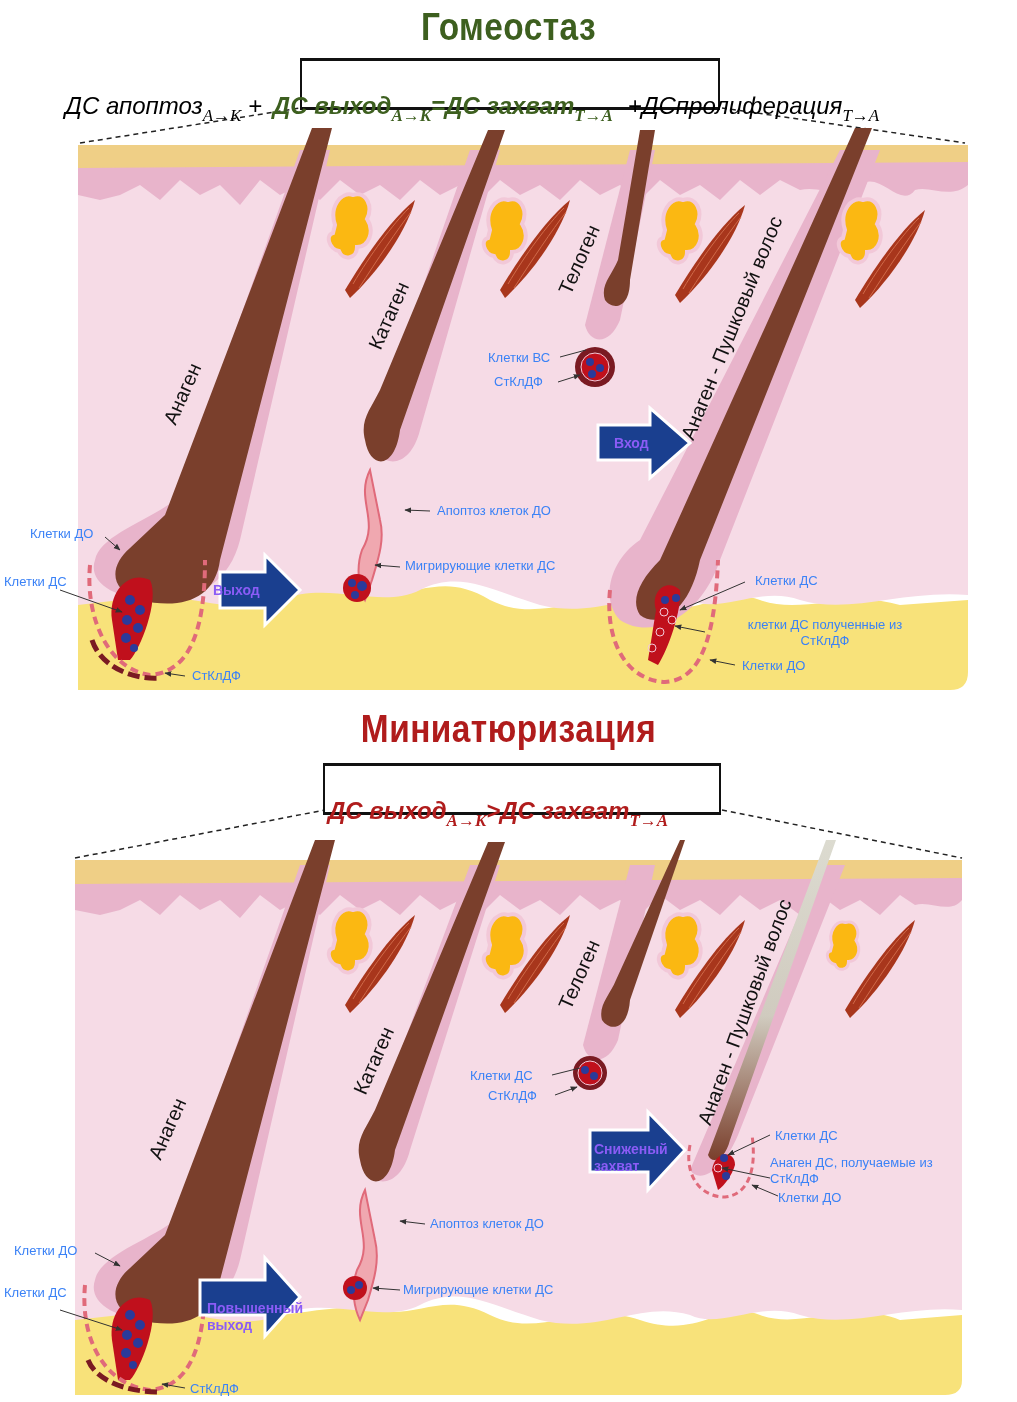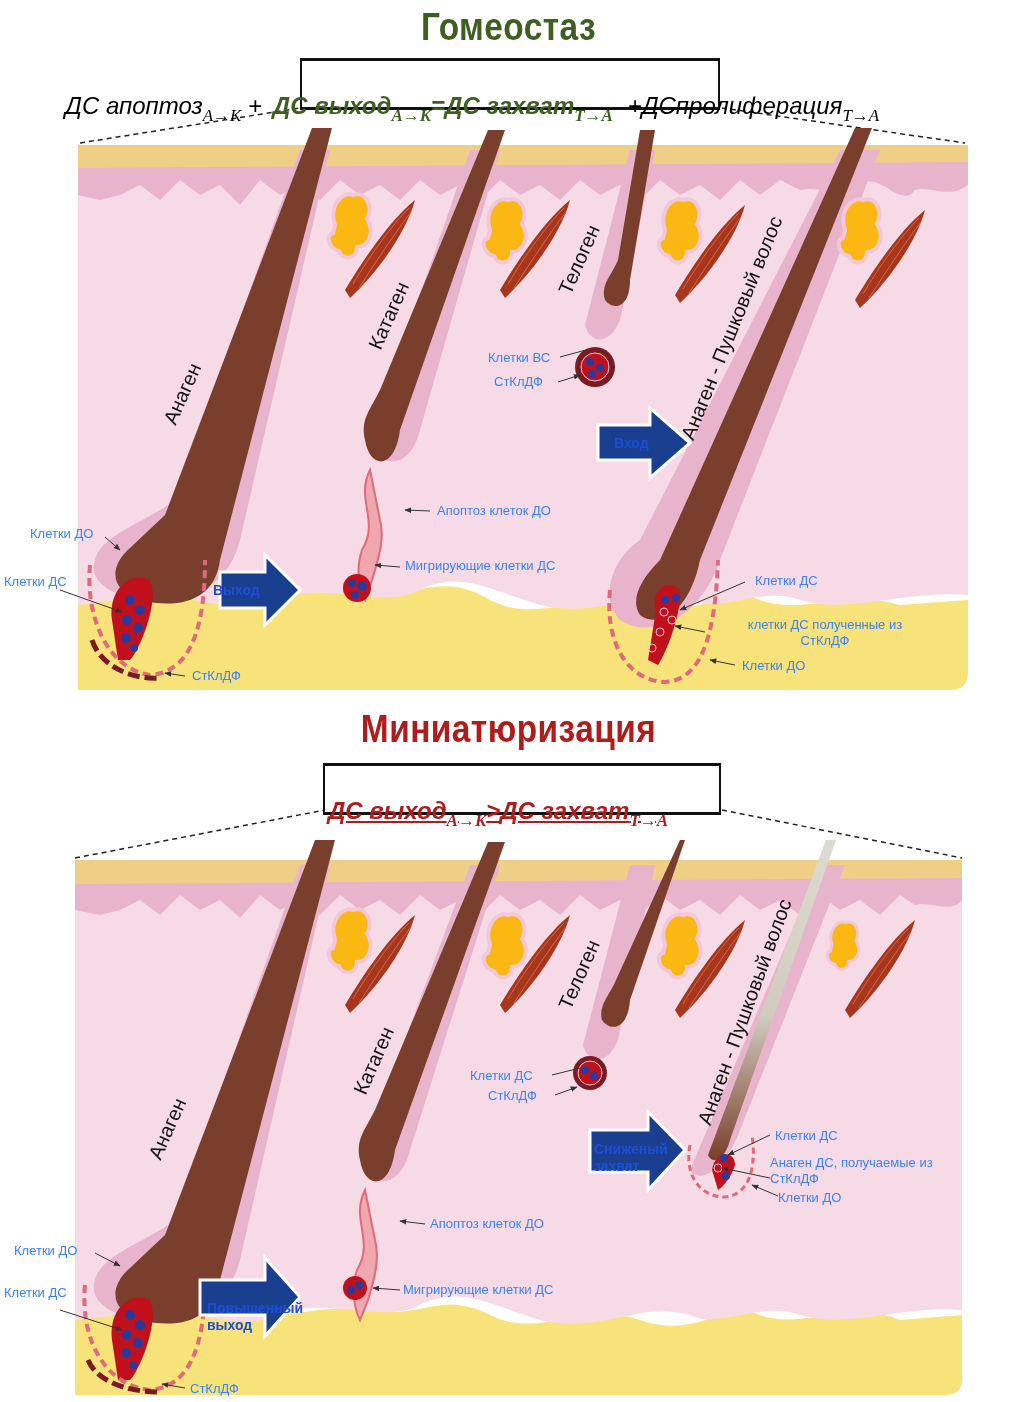--- a/index.html
+++ b/index.html
@@ -9,21 +9,21 @@
            font-weight:bold; font-size:38px; letter-spacing:0.5px;
            transform:scaleX(0.88); transform-origin:center; }
   .eq { position:absolute; font-style:italic; font-size:24px; white-space:nowrap;
         font-family:"Liberation Sans", sans-serif;margin-top:24px; }
   .eq sub { font-family:"Liberation Serif", serif; font-size:17px; vertical-align:-7px; }
   .eqbox { position:absolute; border-top:3px solid #111; border-bottom:3px solid #111; }
   .eqbox:before, .eqbox:after { content:""; position:absolute; top:-3px; bottom:-3px; width:2px; background:#111; }
   .eqbox:before { left:0; } .eqbox:after { right:0; }
   .lbl { position:absolute; font-size:13px; color:#3b82f6; white-space:nowrap; }
   .vlbl { position:absolute; font-size:20px; color:#111; white-space:nowrap; transform-origin:left bottom; }
-  .arrowlbl { position:absolute; color:#1d4ed8; font-weight:bold; font-size:14px; line-height:17px; }
+  .arrowlbl { position:absolute; color:#8b5cf6; font-weight:bold; font-size:14px; line-height:17px; }
   svg { position:absolute; left:0; top:0; }
 </style>
 </head>
 <body>
 
 <svg width="1017" height="1402" viewBox="0 0 1017 1402">
   <defs>
     <marker id="ah" viewBox="0 0 10 10" refX="9" refY="5" markerWidth="7" markerHeight="7" orient="auto">
       <path d="M0,1 L10,5 L0,9 z" fill="#333"></path>
     </marker>
@@ -230,21 +230,21 @@
 <div class="lbl" style="left:405px; top:558px;">Мигрирующие клетки ДС</div>
 <div class="lbl" style="left:488px; top:350px;">Клетки ВС</div>
 <div class="lbl" style="left:494px; top:374px;">СтКлДФ</div>
 <div class="lbl" style="left:755px; top:573px;">Клетки ДС</div>
 <div class="lbl" style="left:740px; top:617px; white-space:normal; width:170px; line-height:16px;text-align:center;">клетки ДС полученные из СтКлДФ</div>
 <div class="lbl" style="left:742px; top:658px;">Клетки ДО</div>
 
 <div class="title" style="top:708px; color:#b01c1c;">Миниатюризация</div>
 
 <div class="eqbox" style="left:323px; top:763px; width:398px; height:46px;"></div>
-<div class="eq" style="left:328px; top:773px; color:#b01c1c; font-weight:bold;text-decoration:underline;">
+<div class="eq" style="left:328px; top:773px; color:#b01c1c; font-weight:bold;">
   <span>ДС выход</span><sub>A→K</sub><span>&gt;</span><span>ДС захват</span><sub>T→A</sub>
 </div>
 
 <div class="vlbl" style="left:165px; top:1140px; transform:rotate(-66deg);">Анаген</div>
 <div class="vlbl" style="left:370px; top:1075px; transform:rotate(-66deg);">Катаген</div>
 <div class="vlbl" style="left:575px; top:990px; transform:rotate(-66deg);">Телоген</div>
 <div class="vlbl" style="left:715px; top:1105px; transform:rotate(-70deg);">Анаген - Пушковый волос</div>
 
 <div class="arrowlbl" style="left:207px; top:1283px; width:90px;margin-top:17px;">Повышенный выход</div>
 <div class="arrowlbl" style="left:594px; top:1141px; width:60px;">Сниженый захват</div>

